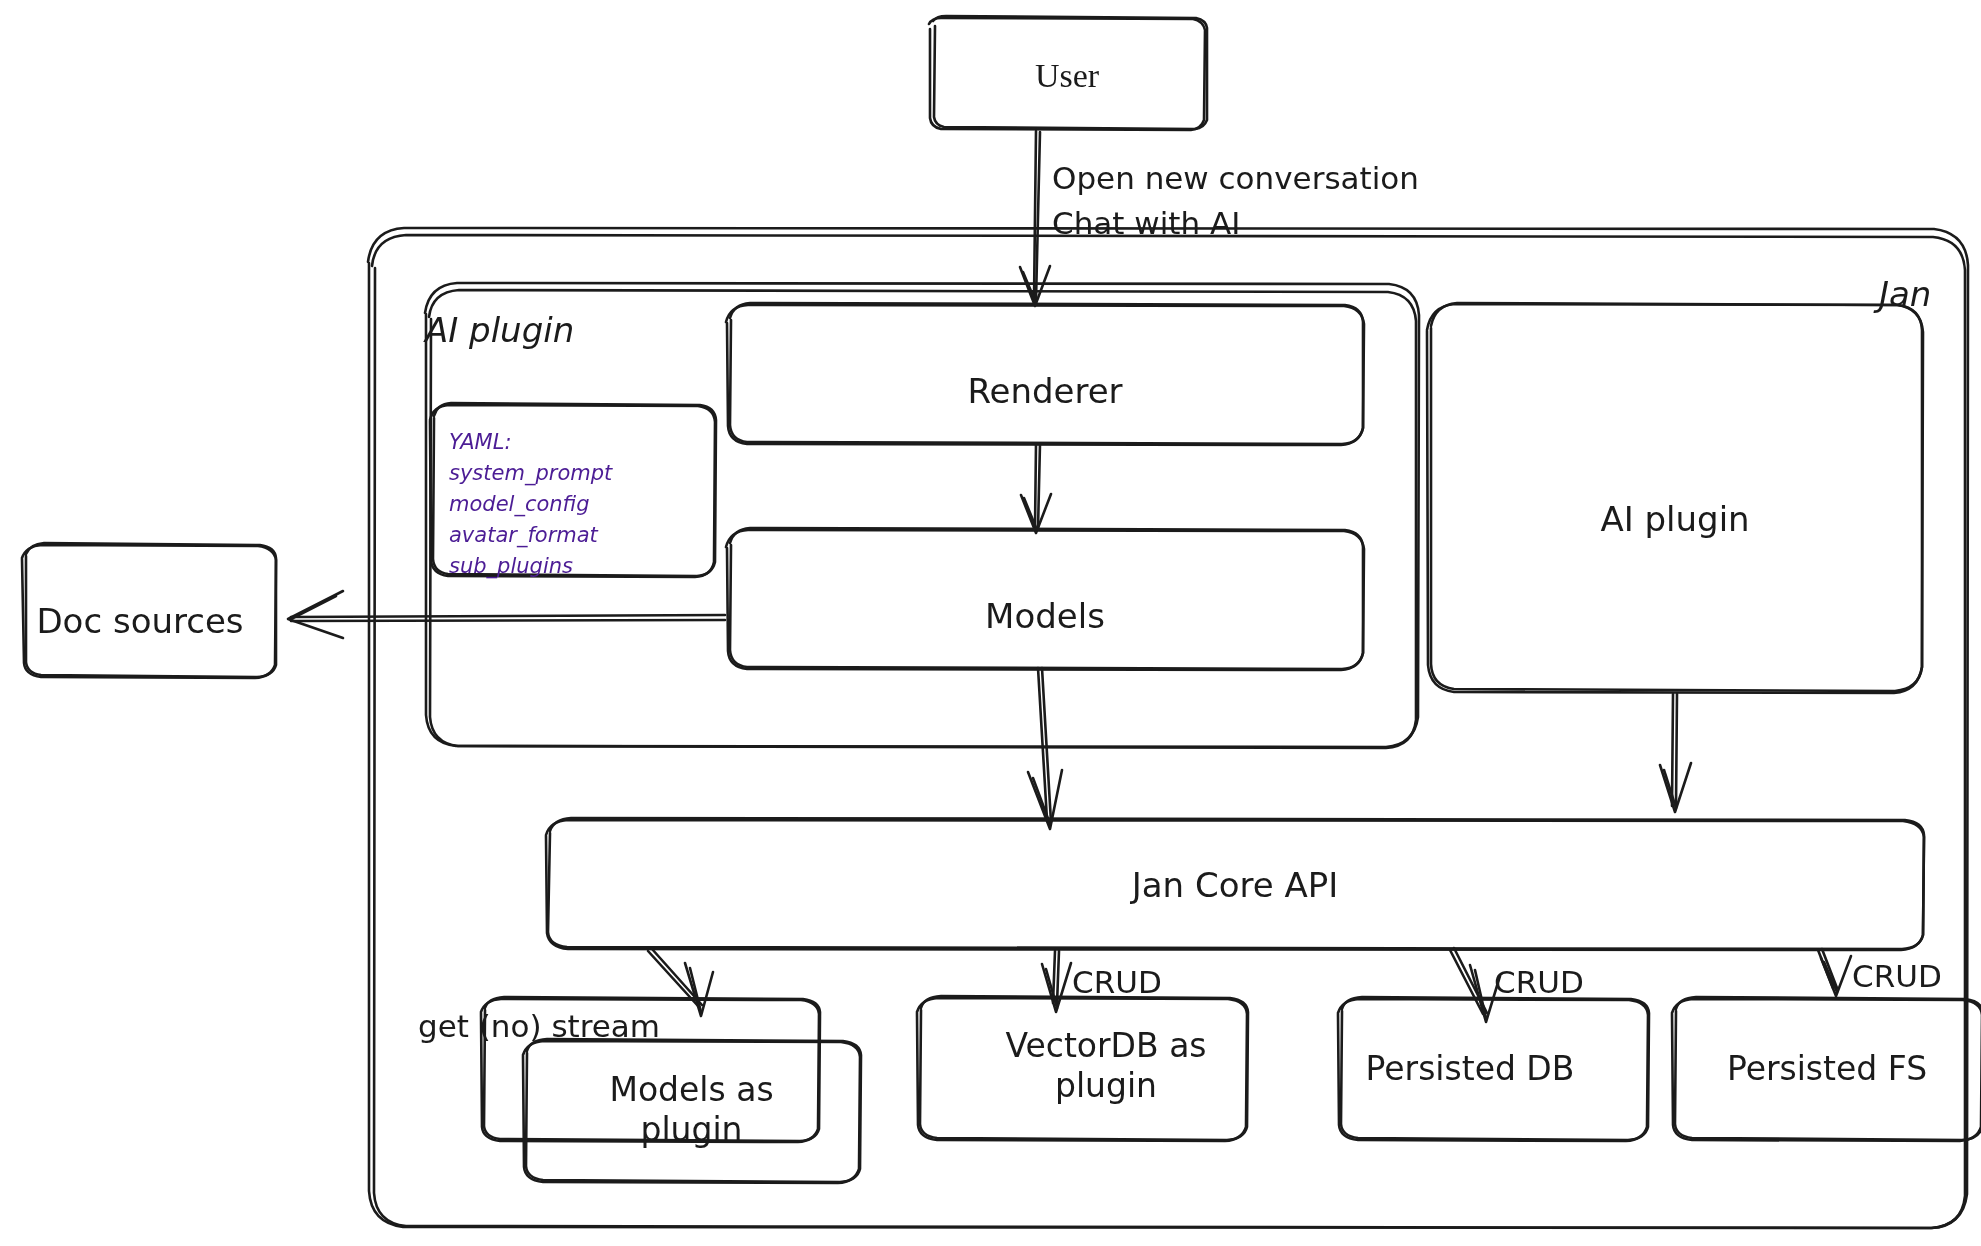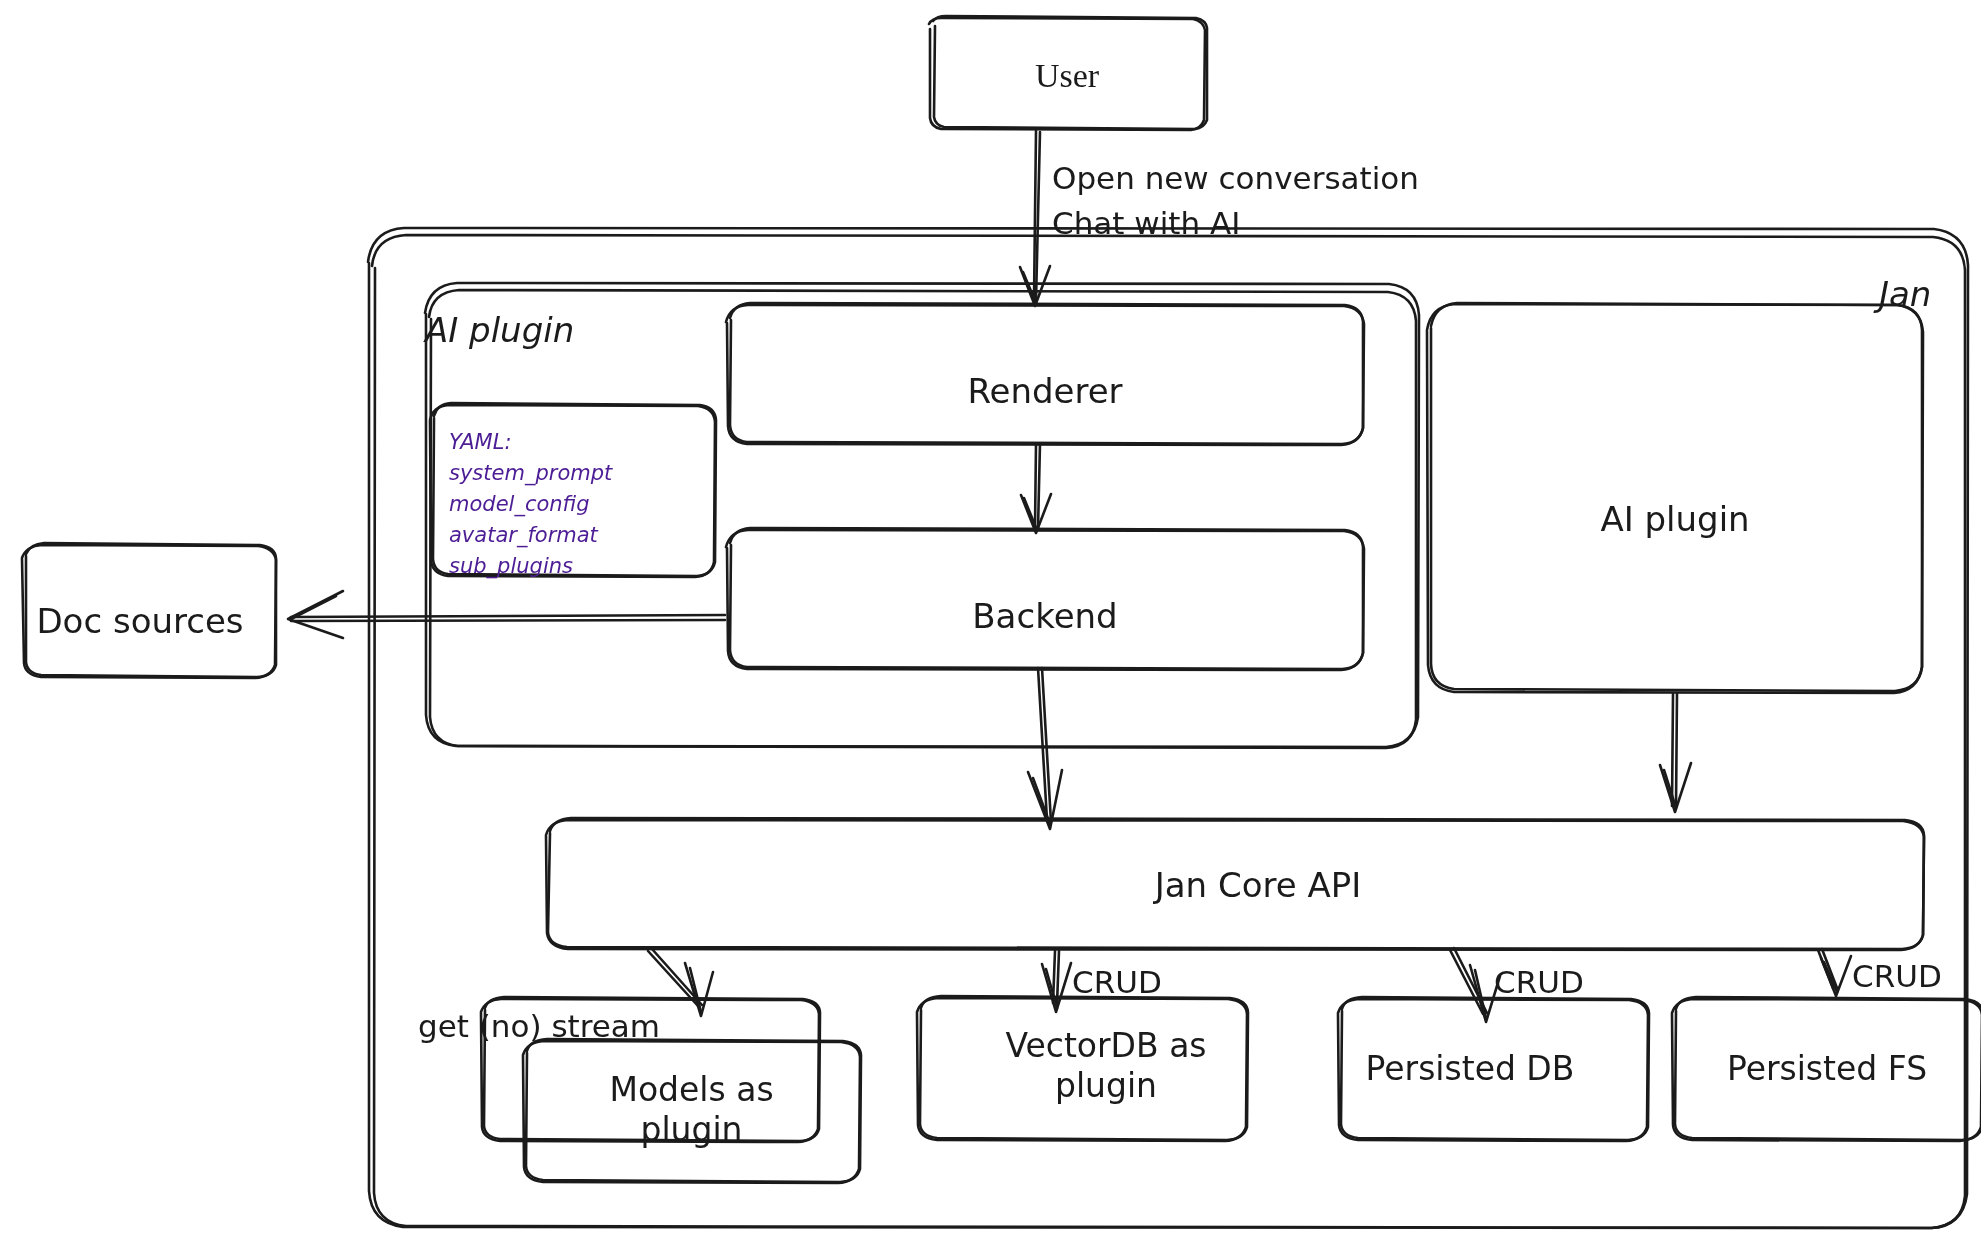--- a/index.html
+++ b/index.html
@@ -202,25 +202,25 @@
   <div class="container-label" style="left:425px; top:310px;">AI plugin</div>
 
   <div class="node-text" style="left:929px; top:55px; width:276px;font-family:Liberation Serif, serif;">User</div>
 
   <div class="edge-label" style="left:1052px; top:160px;">Open new conversation</div>
 
   <div class="edge-label" style="left:1052px; top:205px;">Chat with AI</div>
 
   <div class="node-text" style="left:726px; top:371px; width:638px;">Renderer</div>
 
-  <div class="node-text" style="left:726px; top:596px; width:638px;">Backend</div>
+  <div class="node-text" style="left:726px; top:596px; width:638px;">Models</div>
 
   <div class="node-text" style="left:1427px; top:499px; width:496px;">AI plugin</div>
 
-  <div class="node-text" style="left:546px; top:865px; width:1378px;padding-left:23px;">Jan Core API</div>
+  <div class="node-text" style="left:546px; top:865px; width:1378px;">Jan Core API</div>
 
   <div class="node-text" style="left:22px; top:601px; width:236px;">Doc sources</div>
 
   <div class="yaml-text" style="left:449px; top:427px;"><span>YAML:</span><br><span>system_prompt</span><br><span>model_config</span><br><span>avatar_format</span><br><span>sub_plugins</span></div>
 
   <div class="edge-label" style="left:370px; top:1008px;margin-left:48px;">get (no) stream</div>
 
   <div class="edge-label" style="left:1072px; top:964px;">CRUD</div>
 
   <div class="edge-label" style="left:1494px; top:964px;">CRUD</div>

